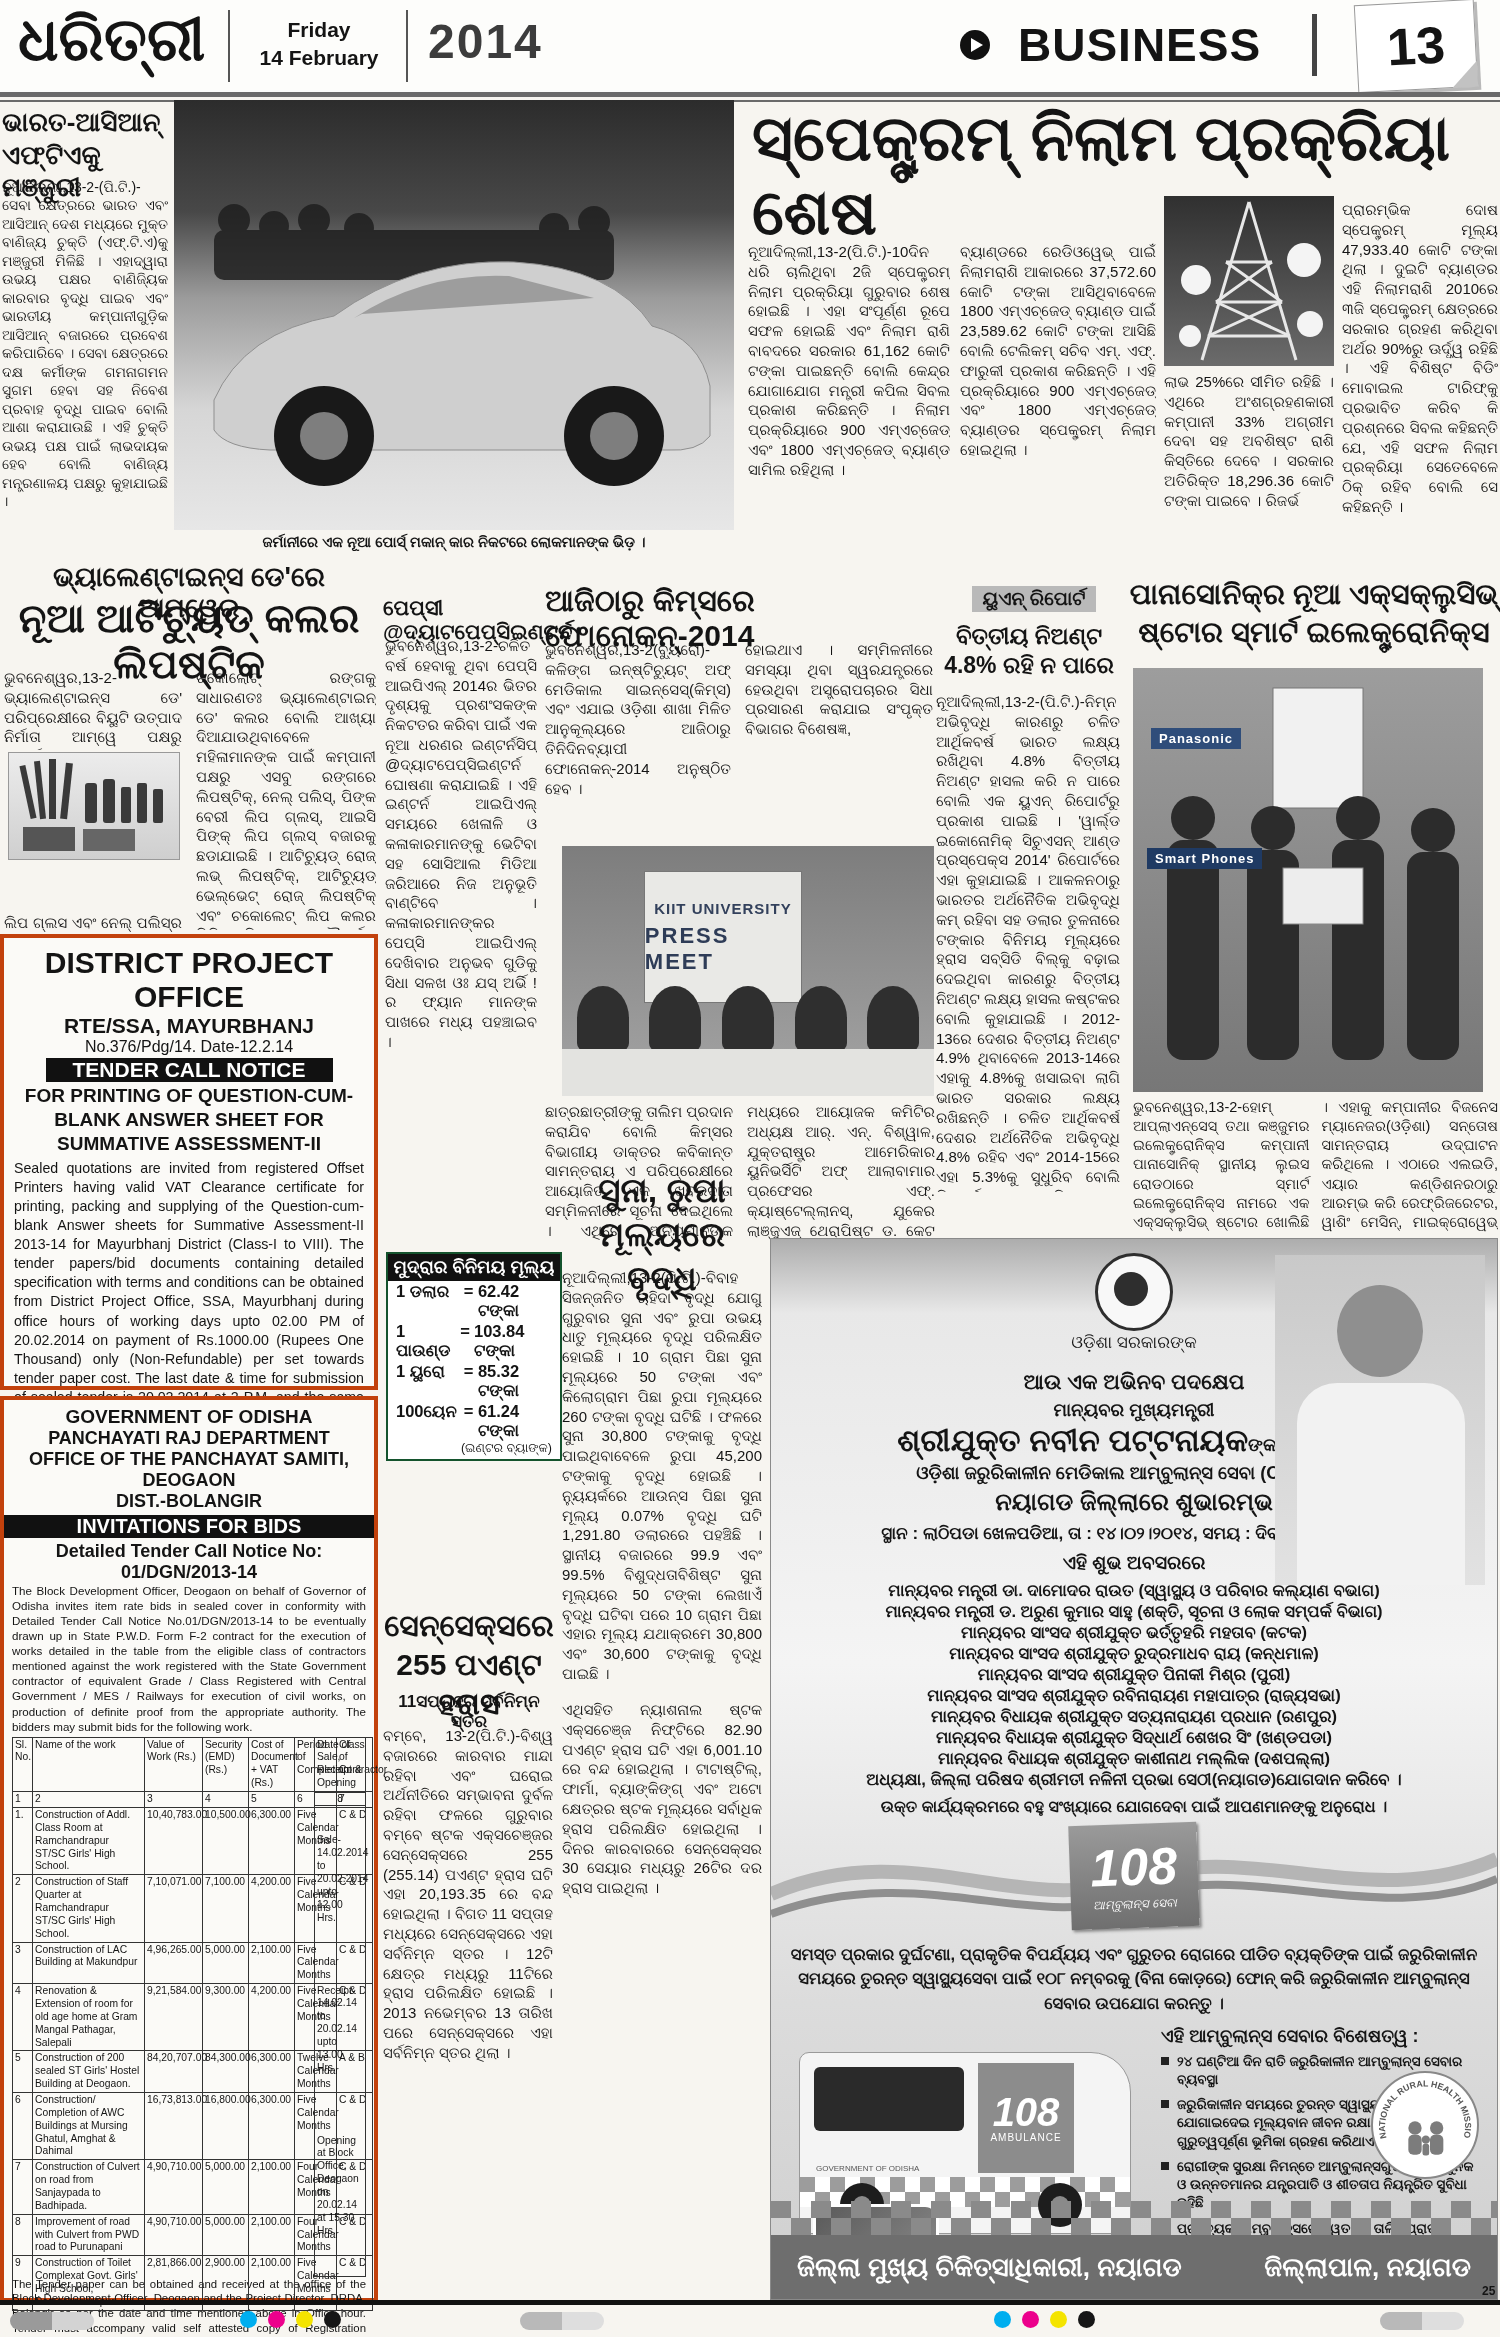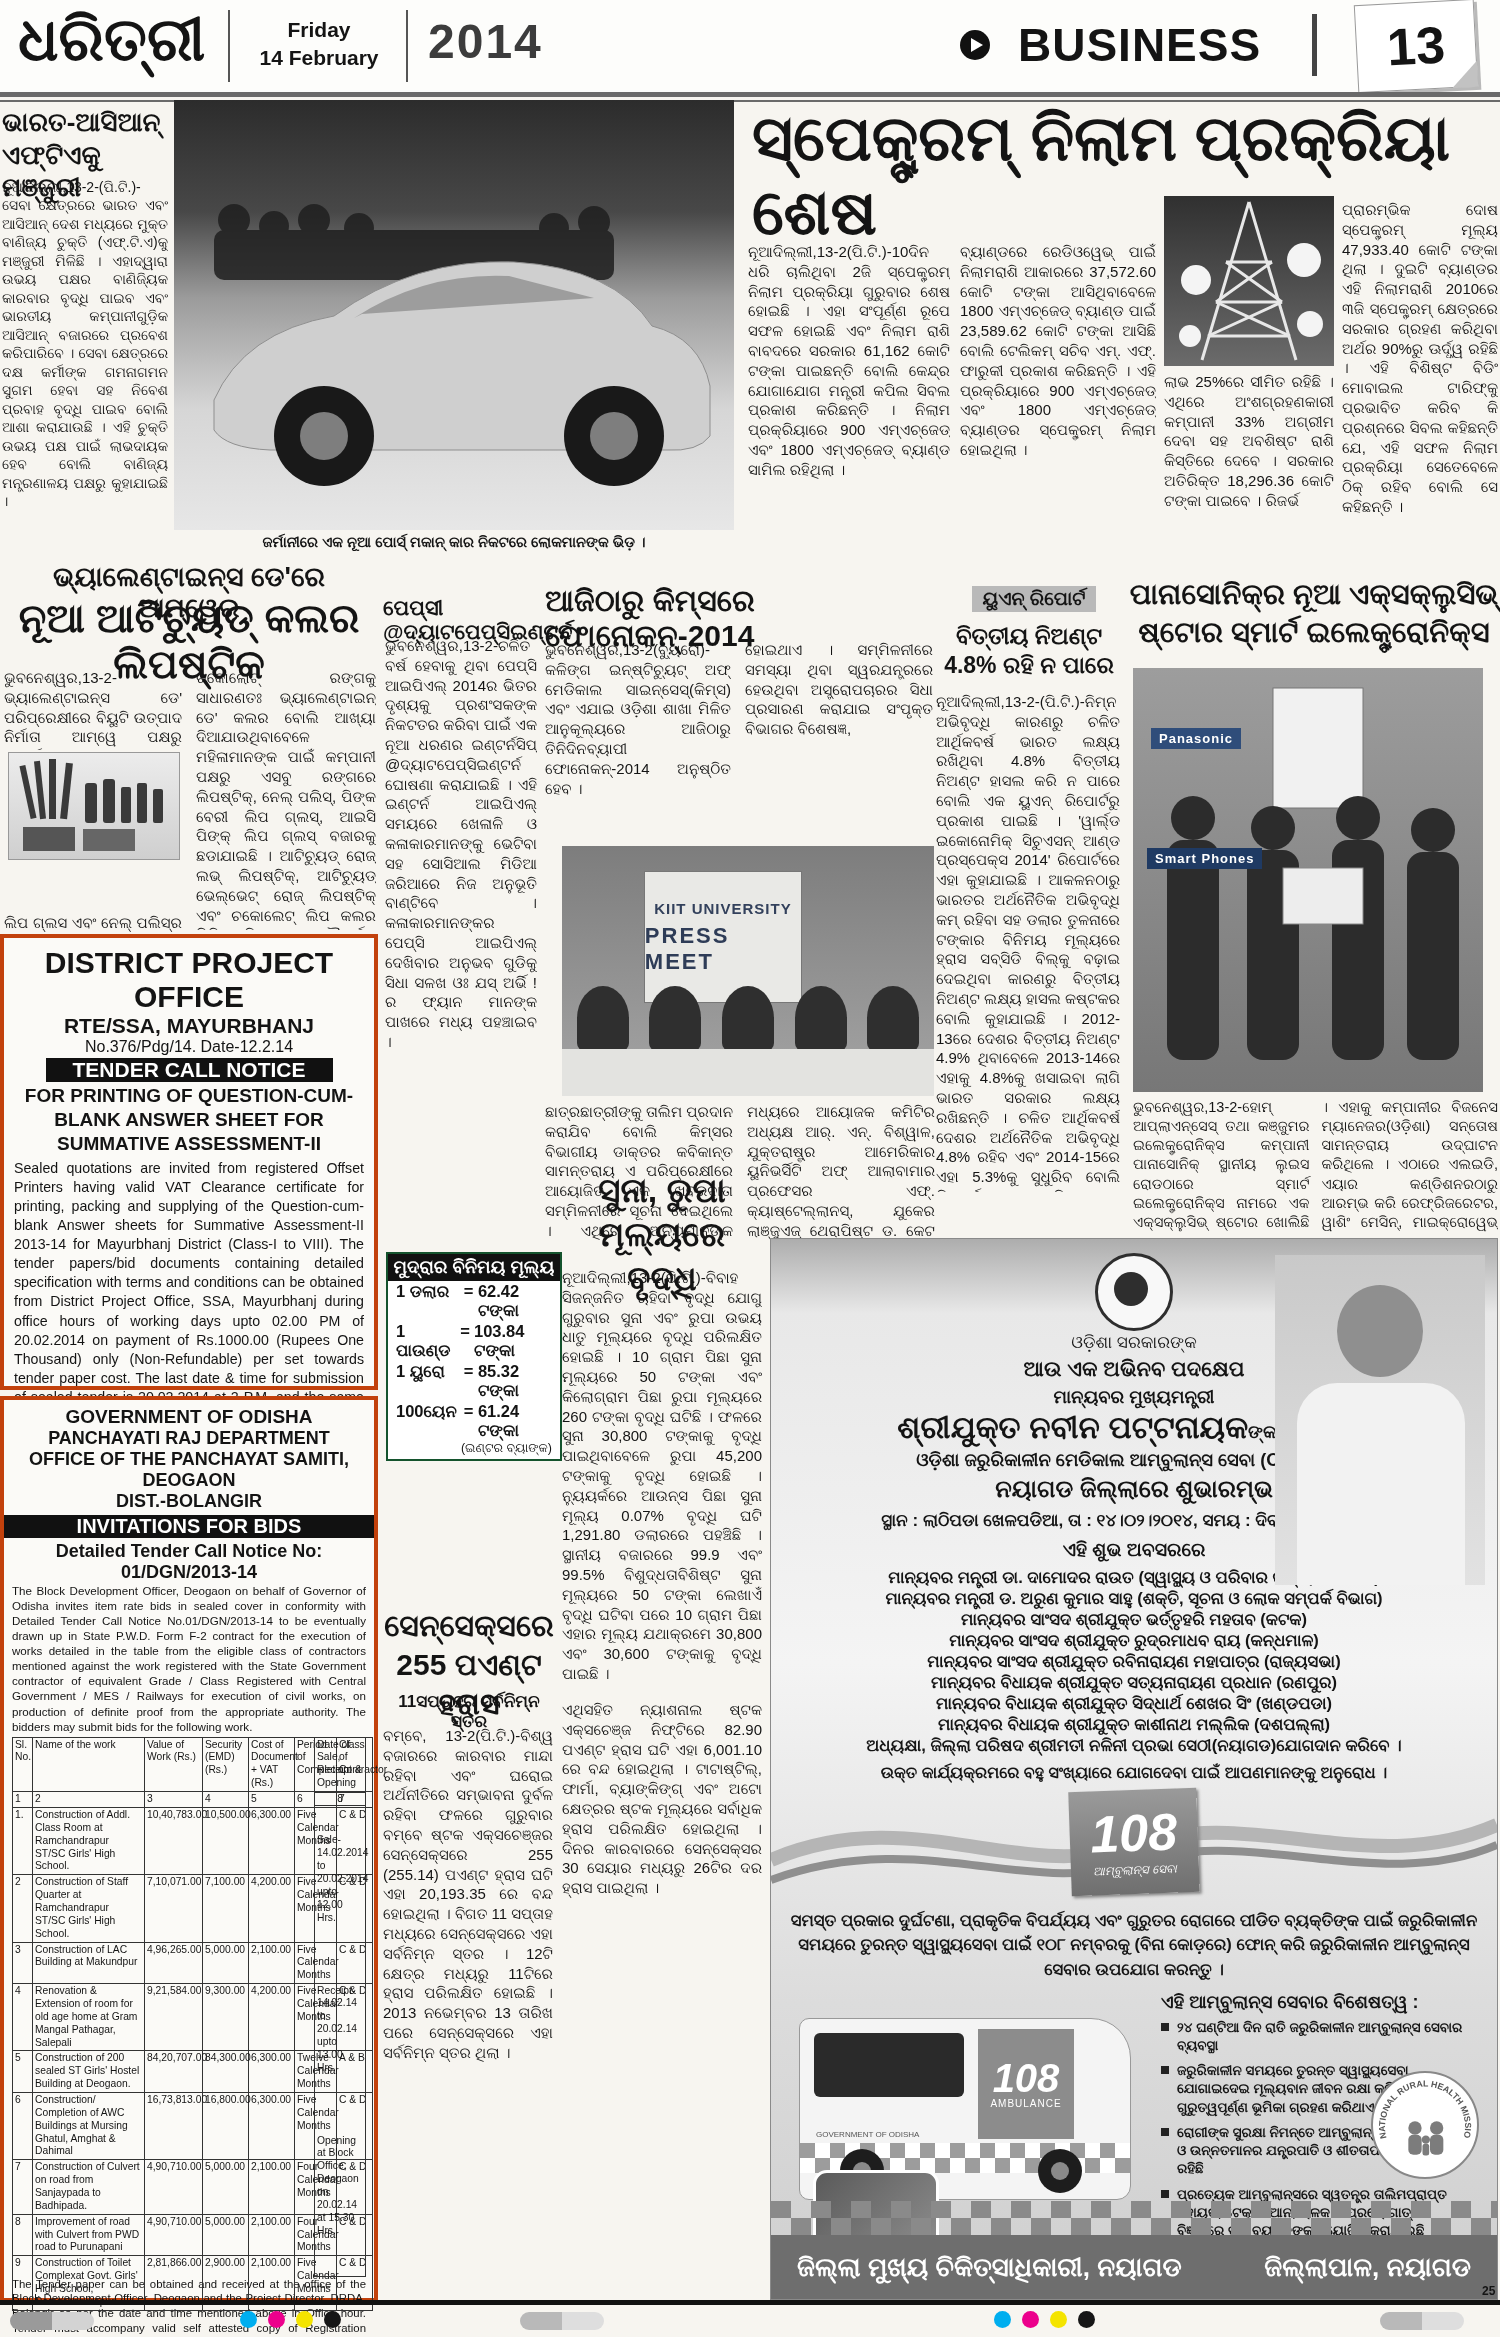--- a/index.html
+++ b/index.html
@@ -96,21 +96,21 @@
   .cur-note{text-align:right;font-size:12.5px;padding:0 8px 3px 0;}
 
   
   .ad{left:770px;top:1238px;width:728px;height:1062px;border:1px solid #8a8a8a;
       background:linear-gradient(180deg,#adadad 0%,#e8e8e8 7%,#f4f4f4 40%,#dcdcdc 72%,#cfcfcf 100%);
       box-sizing:border-box;text-align:center;overflow:hidden;}
   .emblem{width:72px;height:72px;border-radius:50%;border:3px solid #2e2e2e;margin:14px auto 2px;
       position:relative;background:#f8f8f8;}
   .emblem:after{content:"";position:absolute;left:16px;top:16px;width:34px;height:34px;border-radius:50%;background:#2e2e2e;}
   .ad-l1{font-size:17px;}
-  .ad-l2{font-size:21px;font-weight:bold;margin-top:4px;}
+  .ad-l2{font-size:21px;font-weight:bold;margin-top:17px;}
   .ad-l3{font-size:18px;font-weight:bold;margin-top:6px;}
   .ad-cm{font-size:31px;font-weight:bold;margin-top:2px;}
   .ad-cm small{font-size:18px;font-weight:bold;}
   .ad-l4{font-size:18px;font-weight:bold;margin-top:4px;}
   .ad-l5{font-size:24px;font-weight:bold;margin-top:4px;}
   .ad-venue{font-size:17px;font-weight:bold;margin-top:8px;}
   .ad-occ{font-size:19px;font-weight:bold;margin-top:8px;}
   .guests{margin-top:6px;}
   .guest{font-size:16.5px;font-weight:bold;line-height:1.27;}
   .ad-req{font-size:16px;font-weight:bold;margin-top:8px;}
@@ -526,20 +526,21 @@
     <div class="ad-l4">ଓଡ଼ିଶା ଜରୁରିକାଳୀନ ମେଡିକାଲ ଆମ୍ବୁଲାନ୍ସ ସେବା (OEMAS)ର</div>
     <div class="ad-l5">ନୟାଗଡ ଜିଲ୍ଲାରେ ଶୁଭାରମ୍ଭ</div>
     <div class="ad-venue">ସ୍ଥାନ : ଲାଠିପଡା ଖେଳପଡିଆ, ତା : ୧୪।୦୨।୨୦୧୪, ସମୟ : ଦିବା ୧୨ଟା ୨୦ ମିନିଟ</div>
     <div class="ad-occ">ଏହି ଶୁଭ ଅବସରରେ</div>
     <div class="guests">
 
     <div class="guest">ମାନ୍ୟବର ମନ୍ତ୍ରୀ ଡା. ଦାମୋଦର ରାଉତ (ସ୍ୱାସ୍ଥ୍ୟ ଓ ପରିବାର କଲ୍ୟାଣ ବିଭାଗ)</div>
         <div class="guest">ମାନ୍ୟବର ମନ୍ତ୍ରୀ ଡ. ଅରୁଣ କୁମାର ସାହୁ (ଶକ୍ତି, ସୂଚନା ଓ ଲୋକ ସମ୍ପର୍କ ବିଭାଗ)</div>
         <div class="guest">ମାନ୍ୟବର ସାଂସଦ ଶ୍ରୀଯୁକ୍ତ ଭର୍ତ୍ତୃହରି ମହତାବ (କଟକ)</div>
         <div class="guest">ମାନ୍ୟବର ସାଂସଦ ଶ୍ରୀଯୁକ୍ତ ରୁଦ୍ରମାଧବ ରାୟ (କନ୍ଧମାଳ)</div>
+        <div class="guest">ମାନ୍ୟବର ସାଂସଦ ଶ୍ରୀଯୁକ୍ତ ପିନାକୀ ମିଶ୍ର (ପୁରୀ)</div>
         <div class="guest">ମାନ୍ୟବର ସାଂସଦ ଶ୍ରୀଯୁକ୍ତ ରବିନାରାୟଣ ମହାପାତ୍ର (ରାଜ୍ୟସଭା)</div>
         <div class="guest">ମାନ୍ୟବର ବିଧାୟକ ଶ୍ରୀଯୁକ୍ତ ସତ୍ୟନାରାୟଣ ପ୍ରଧାନ (ରଣପୁର)</div>
         <div class="guest">ମାନ୍ୟବର ବିଧାୟକ ଶ୍ରୀଯୁକ୍ତ ସିଦ୍ଧାର୍ଥ ଶେଖର ସିଂ (ଖଣ୍ଡପଡା)</div>
         <div class="guest">ମାନ୍ୟବର ବିଧାୟକ ଶ୍ରୀଯୁକ୍ତ କାଶୀନାଥ ମଲ୍ଲିକ (ଦଶପଲ୍ଲା)</div>
         <div class="guest">ଅଧ୍ୟକ୍ଷା, ଜିଲ୍ଲା ପରିଷଦ ଶ୍ରୀମତୀ ନଳିନୀ ପ୍ରଭା ସେଠୀ(ନୟାଗଡ)ଯୋଗଦାନ କରିବେ ।</div>
       </div>
     <div class="ad-req">ଉକ୍ତ କାର୍ଯ୍ୟକ୍ରମରେ ବହୁ ସଂଖ୍ୟାରେ ଯୋଗଦେବା ପାଇଁ ଆପଣମାନଙ୍କୁ ଅନୁରୋଧ ।</div>
 
     <div class="swoosh">
       <svg width="726" height="108" viewBox="0 0 726 108" style="position:absolute;left:0;top:0;">

